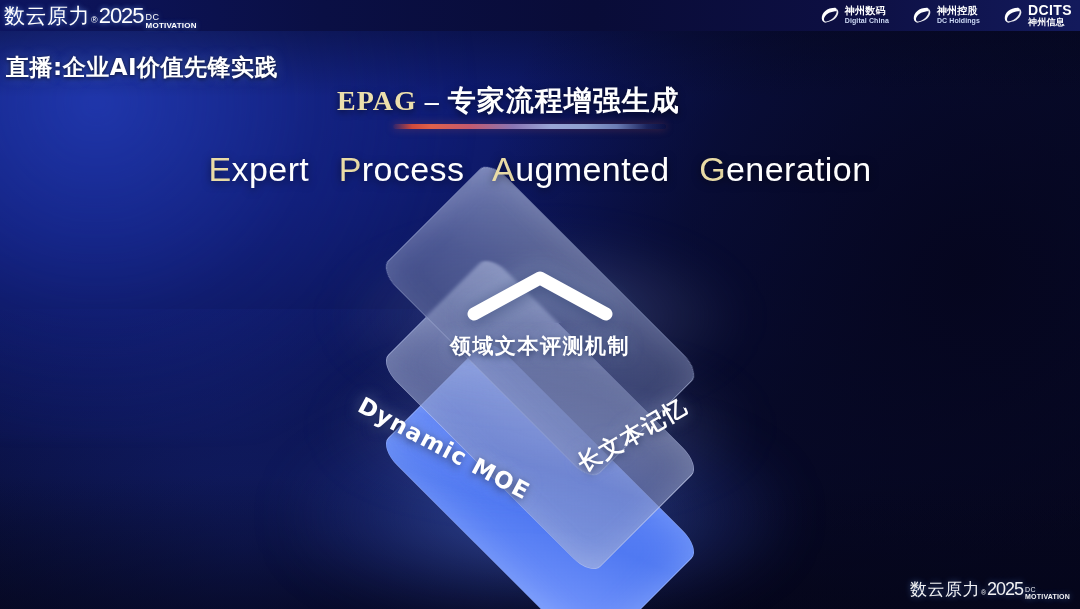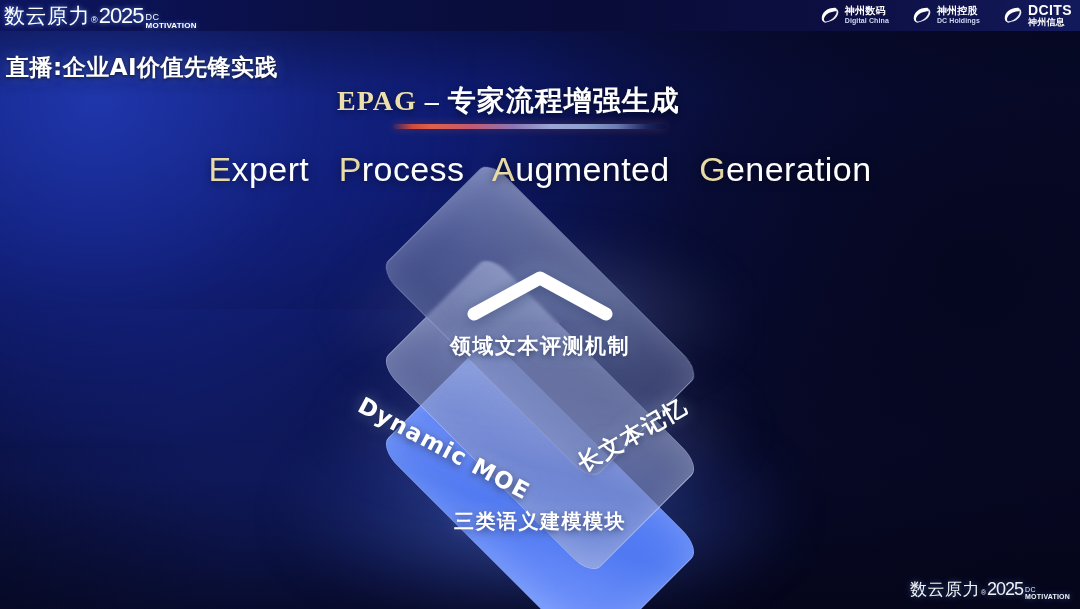--- a/index.html
+++ b/index.html
@@ -255,21 +255,20 @@
     <svg id="chevron-icon" viewBox="0 0 148 54">
       <path d="M8 46 L74 10 L140 46" fill="none" stroke="#ffffff" stroke-width="13" stroke-linecap="round" stroke-linejoin="round"></path>
     </svg>
 
     <div class="plate-label" id="label-top">领域文本评测机制</div>
 
     <div class="plate-label" id="label-left">Dynamic MOE</div>
 
     <div class="plate-label" id="label-right">长文本记忆</div>
 
-    <div class="plate-label" id="label-bottom">三类语义建模模块</div>
   </div>
 
   <div id="header-bar"></div>
 
   <div id="brand-logo">
     <span class="bl-cn">数云原力</span>
     <span class="bl-reg">®</span>
     <span class="bl-year">2025</span>
     <span class="bl-dc-wrap">
       <span class="bl-dc">DC</span>

